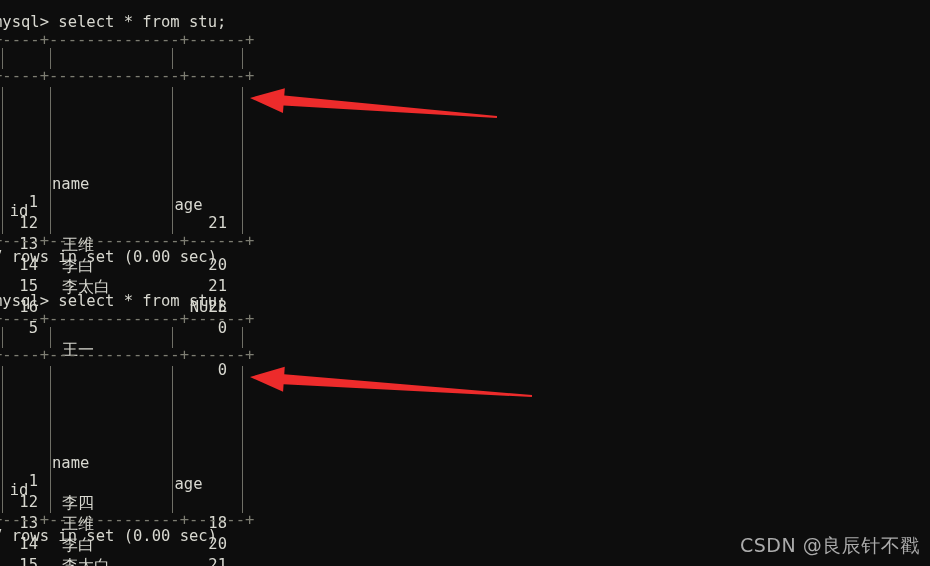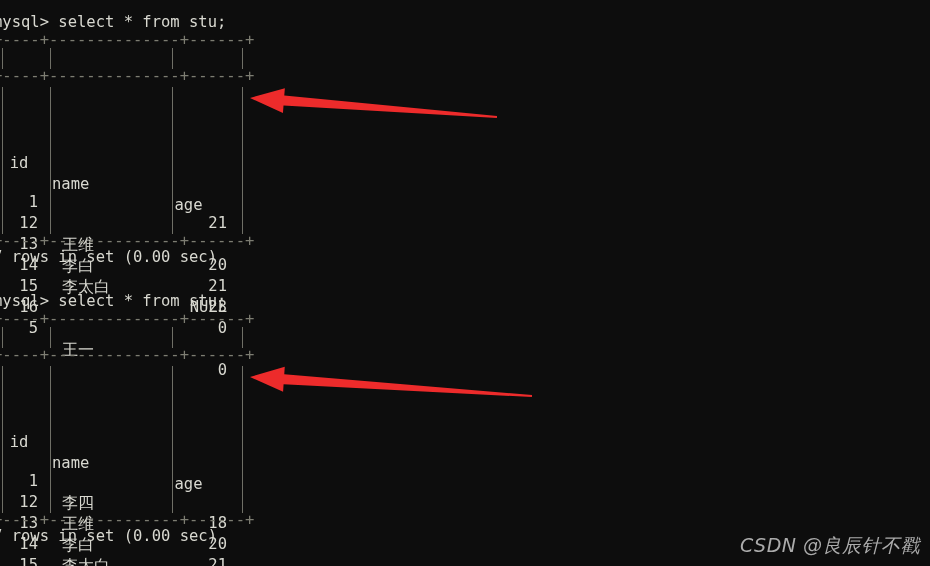--- a/index.html
+++ b/index.html
@@ -87,40 +87,39 @@
     width: 1px;
     height: 21px;
     background: #6f6f66;
   }
   .p0 { left: 2px; }
   .p1 { left: 50px; }
   .p2 { left: 172px; }
   .p3 { left: 242px; }
 
   
-  .hdr-id   { position:absolute; left:0px;   width:38px;  text-align:center; }
+  .hdr-id   { position:absolute; left:0px;   width:38px;  text-align:center;margin-top:48px; }
   .hdr-name { position:absolute; left:52px;  width:60px;  text-align:left;   }
   .hdr-age  { position:absolute; left:150px; width:77px;  text-align:center; }
 
   
   .arrow {
     position: absolute;
     overflow: visible;
   }
 
   
   .watermark {
     position: absolute;
     color: #b9b9b9;
     font-family: "DejaVu Sans", "Liberation Sans", sans-serif;
     font-size: 19px;
     letter-spacing: 0.5px;
     white-space: pre;
     opacity: 0.92;
-    font-style: italic;
   }
 </style>
 </head>
 <body>
 
 <div id="screen">
 
   <div class="term">
 
     <div class="line shift" style="top:12px;">mysql&gt; select * from stu;</div>

